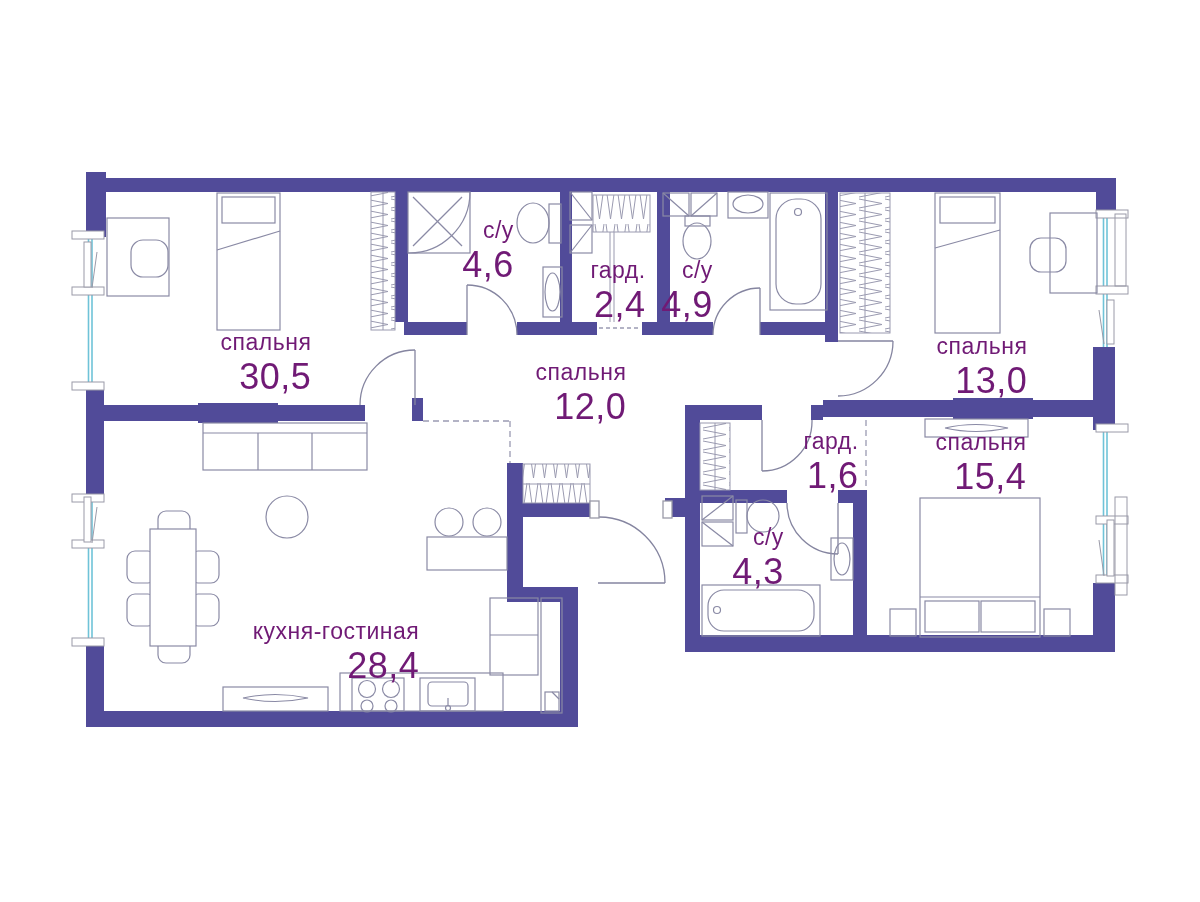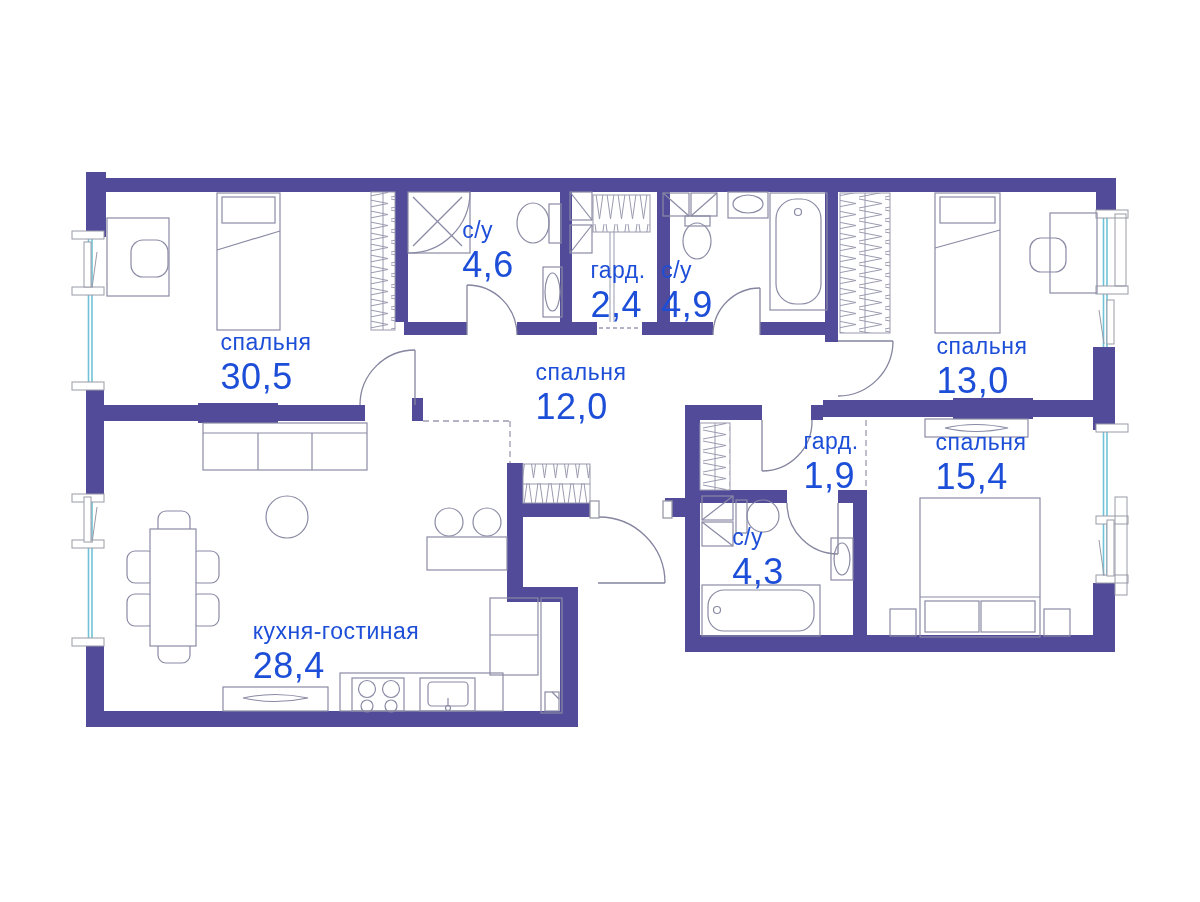--- a/index.html
+++ b/index.html
@@ -7,22 +7,22 @@
     position:relative;
     width:1200px;height:902px;
     background:#ffffff;
     overflow:hidden;
     font-family:"Liberation Sans", sans-serif;
   }
   .plan-svg{position:absolute;left:0;top:0;width:1200px;height:902px;}
   .room-label{
     position:absolute;
     transform:translate(-50%,-50%);
-    text-align:left;
-    color:#1d4ed8;
+    text-align:right;
+    color:#701a75;
     white-space:nowrap;
     line-height:1.08;
     pointer-events:none;
   }
   .rl-name{font-size:23px;letter-spacing:0.5px;}
   .rl-area{font-size:36px;margin-top:3px;letter-spacing:0.5px;}
 </style>
 </head>
 <body>
 
@@ -299,21 +299,21 @@
   <div class="room-label" style="left:982px; top:367px;">
     <div class="rl-name">спальня</div>
     <div class="rl-area">13,0</div>
   </div>
   <div class="room-label" style="left:581px; top:393px;">
     <div class="rl-name">спальня</div>
     <div class="rl-area">12,0</div>
   </div>
   <div class="room-label" style="left:831px; top:462px;">
     <div class="rl-name">гард.</div>
-    <div class="rl-area">1,9</div>
+    <div class="rl-area">1,6</div>
   </div>
   <div class="room-label" style="left:758px; top:558px;">
     <div class="rl-name">с/у</div>
     <div class="rl-area">4,3</div>
   </div>
   <div class="room-label" style="left:981px; top:463px;">
     <div class="rl-name">спальня</div>
     <div class="rl-area">15,4</div>
   </div>
   <div class="room-label" style="left:336px; top:652px;">

